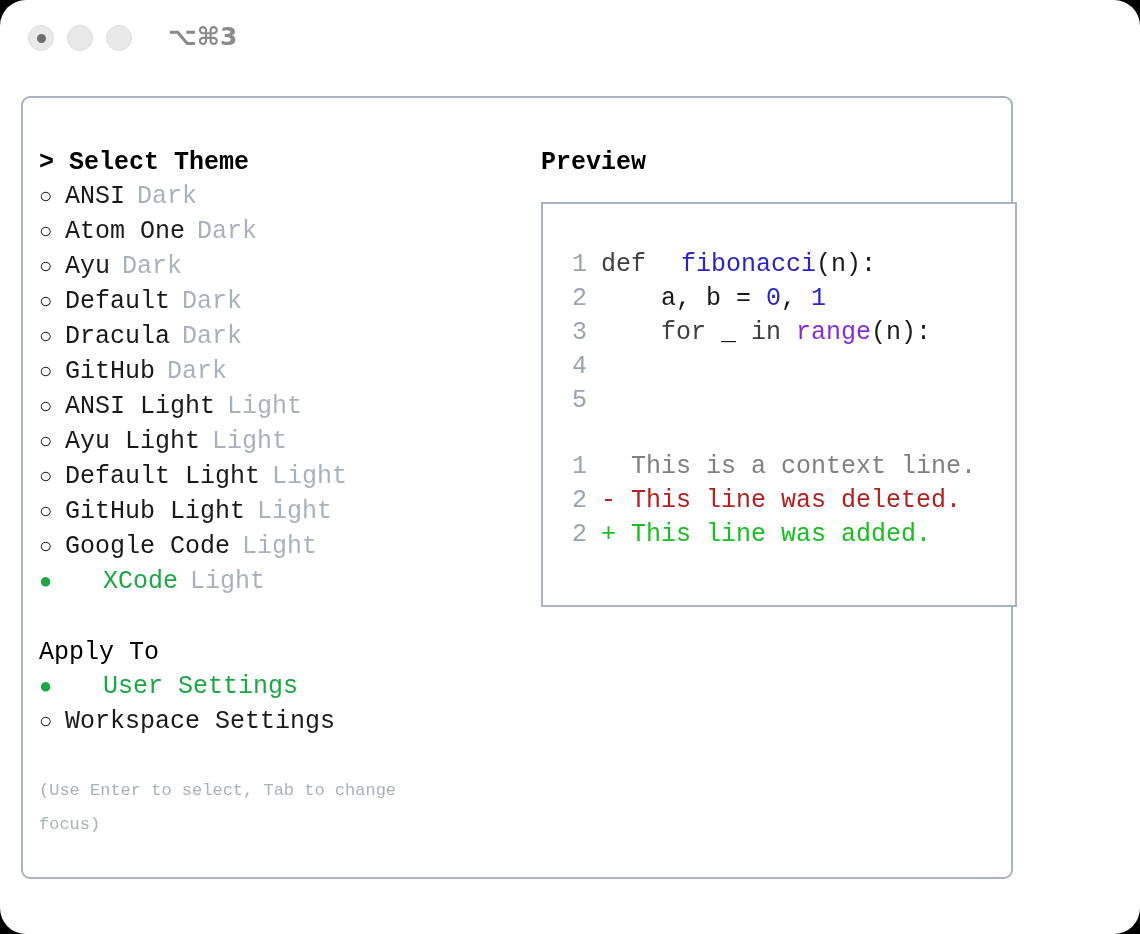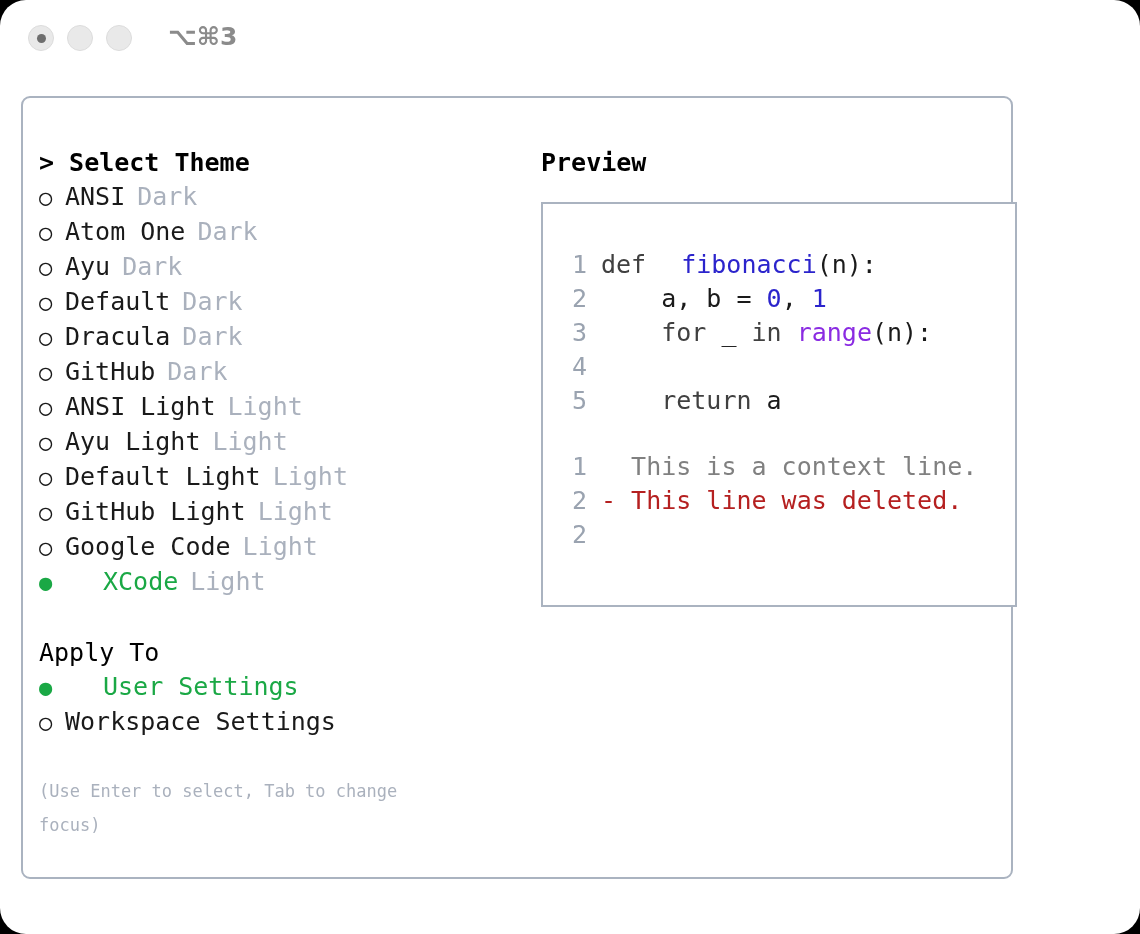--- a/index.html
+++ b/index.html
@@ -80,20 +80,21 @@
     border-radius: 9px;
     box-sizing: border-box;
     background: #ffffff;
   }
 
   .panel-inner {
     position: absolute;
     left: 0; top: 0;
     width: 100%;
     height: 100%;
+    font-family: Liberation Mono, monospace;
   }
 
   
   .left-col {
     position: absolute;
     left: 16px;
     top: 48px;
     width: 440px;
   }
 
@@ -255,27 +256,27 @@
 
       <div class="right-col">
         <div class="preview-title">Preview</div>
         <div class="preview-box">
           <div class="code-area">
             <div id="code-lines">
                 <div class="code-line"><span class="lineno">1</span><span class="code-text"><span class="tok-kw">def </span><span class="tok-fn">fibonacci</span><span class="tok-plain">(n):</span></span></div>
                 <div class="code-line"><span class="lineno">2</span><span class="code-text"><span class="tok-plain">    a, b = </span><span class="tok-num">0</span><span class="tok-plain">, </span><span class="tok-num">1</span></span></div>
                 <div class="code-line"><span class="lineno">3</span><span class="code-text"><span class="tok-plain">    </span><span class="tok-kw">for</span><span class="tok-plain"> _ </span><span class="tok-kw">in</span><span class="tok-plain"> </span><span class="tok-call">range</span><span class="tok-plain">(n):</span></span></div>
                 <div class="code-line"><span class="lineno">4</span></div>
-                <div class="code-line"><span class="lineno">5</span><span class="code-text"><span class="tok-plain">    </span><span class="tok-kw">return</span><span class="tok-plain"> a</span></span></div>
+                <div class="code-line"><span class="lineno">5</span></div>
               </div>
             <div class="diff-gap"></div>
             <div id="diff-lines">
                 <div class="code-line"><span class="lineno">1</span><span class="code-text"><span class="tok-ctx">  This is a context line.</span></span></div>
                 <div class="code-line"><span class="lineno">2</span><span class="code-text"><span class="tok-del">- This line was deleted.</span></span></div>
-                <div class="code-line"><span class="lineno">2</span></div>
+                <div class="code-line"><span class="lineno">2</span><span class="code-text"><span class="tok-add">+ This line was added.</span></span></div>
               </div>
           </div>
         </div>
       </div>
 
     </div>
   </div>
 </div>
 
 </body></html>

